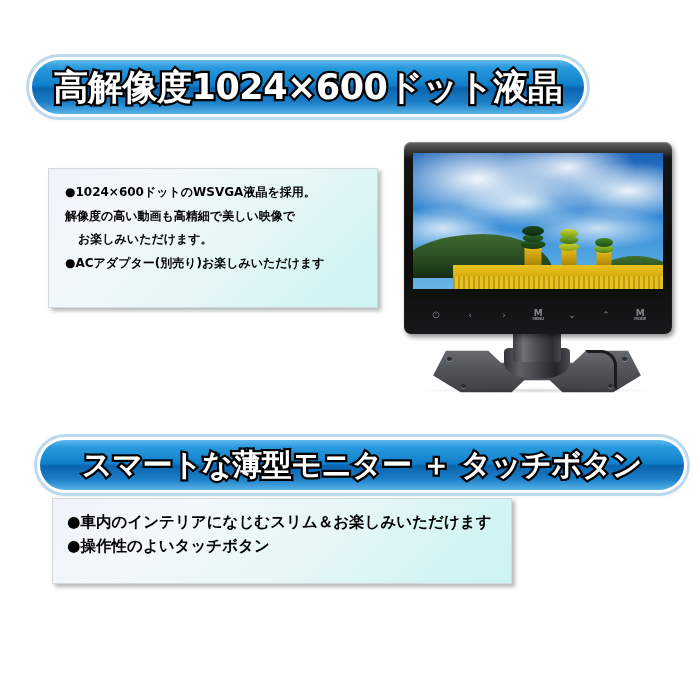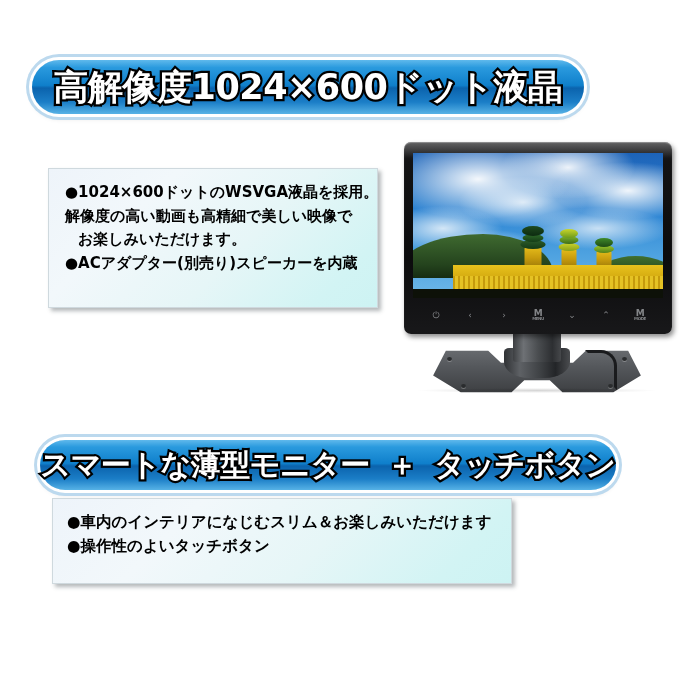--- a/index.html
+++ b/index.html
@@ -50,23 +50,22 @@
     left: 32px;
     top: 60px;
     width: 552px;
     height: 54px;
   }
   #banner-one .banner-text { font-size: 35px; }
 
   #banner-two {
     left: 40px;
     top: 440px;
-    width: 576px;
+    width: 644px;
     height: 50px;
-    font-family: Liberation Mono, monospace;
   }
   #banner-two .banner-text { font-size: 30px; }
 
   
   .info-panel {
     position: absolute;
     box-sizing: border-box;
     background: linear-gradient(135deg,
         #eef4fa 0%,
         #f2f8fb 28%,
@@ -83,21 +82,21 @@
     white-space: nowrap;
   }
 
   #panel-top {
     left: 48px;
     top: 168px;
     width: 330px;
     height: 140px;
   }
   #panel-top .info-line {
-    font-size: 15px;
+    font-size: 12px;
     line-height: 23.5px;
   }
 
   #panel-bottom {
     left: 52px;
     top: 498px;
     width: 460px;
     height: 86px;
     padding: 11px 14px 10px 14px;
   }
@@ -317,21 +316,21 @@
 <body>
 
 <div class="banner" id="banner-one">
   <span class="banner-text">高解像度1024×600ドット液晶</span>
 </div>
 
 <div class="info-panel" id="panel-top">
   <div class="info-line">●1024×600ドットのWSVGA液晶を採用。</div>
   <div class="info-line">解像度の高い動画も高精細で美しい映像で</div>
   <div class="info-line indent">お楽しみいただけます。</div>
-  <div class="info-line">●ACアダプター(別売り)スピーカーを内蔵</div>
+  <div class="info-line">●ACアダプター(別売り)お楽しみいただけます</div>
 </div>
 
 <div id="monitor-photo">
 
   <div class="stand-base">
     <div class="base-plate"></div>
     <div class="base-hole" style="left:16px; top:9px;"></div>
     <div class="base-hole" style="right:16px; top:9px;"></div>
     <div class="base-hole" style="left:30px; bottom:6px;"></div>
     <div class="base-hole" style="right:30px; bottom:6px;"></div>

